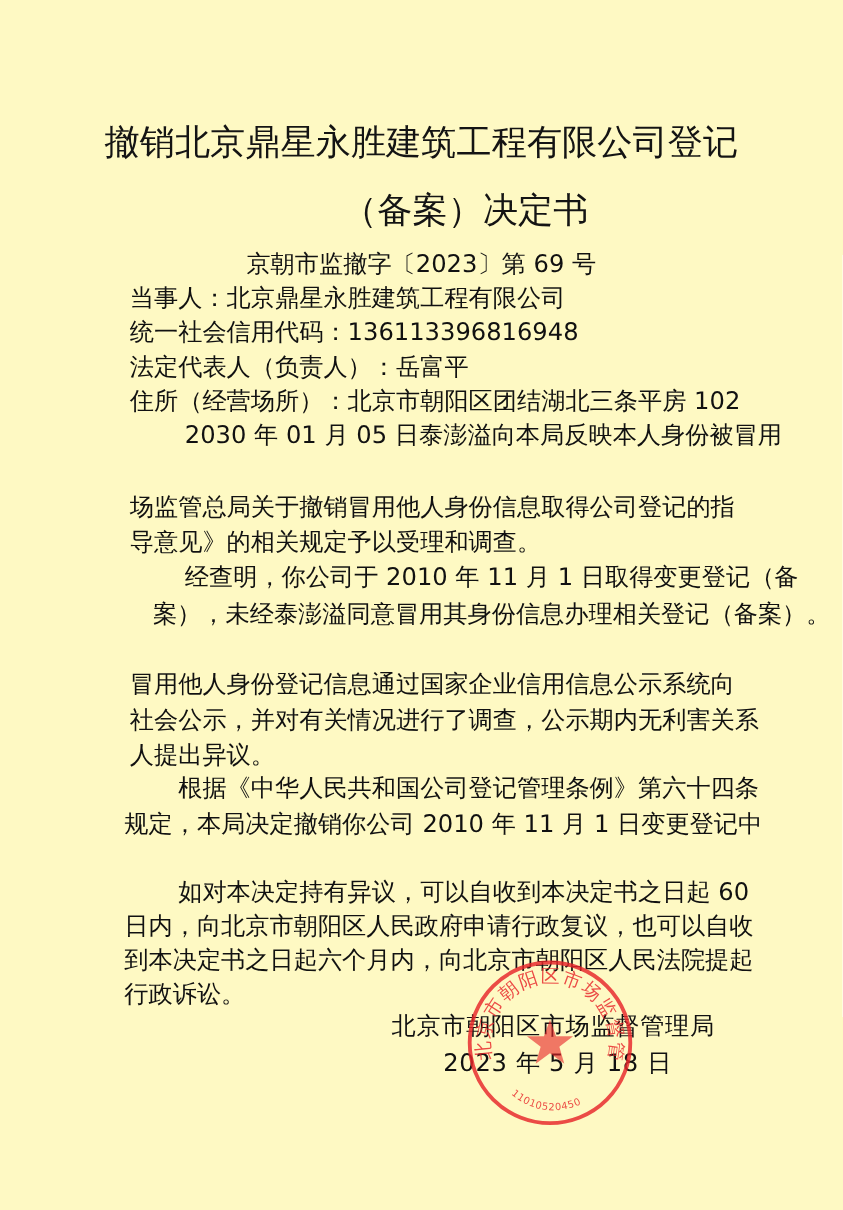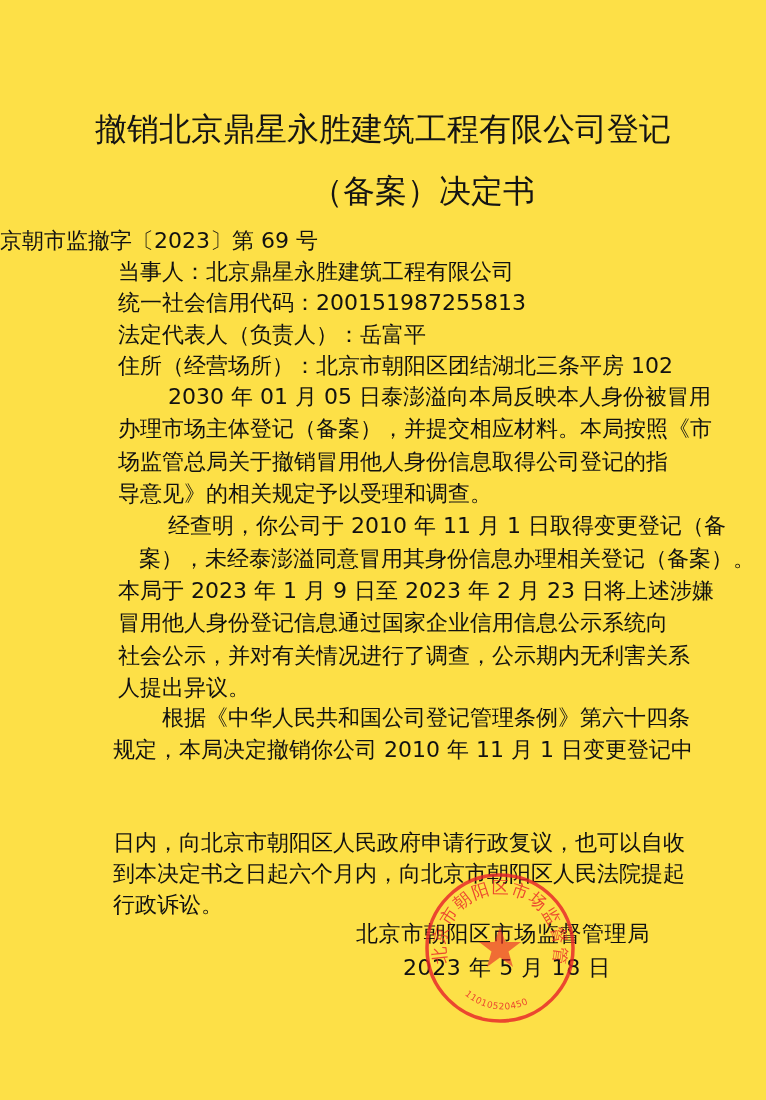--- a/index.html
+++ b/index.html
@@ -13,40 +13,41 @@
     position: relative;
     overflow: hidden;
     font-family: "DejaVu Sans", "Liberation Sans", sans-serif;
     color: #111111;
   }
   .page {
     position: absolute;
     left: 0; top: 0;
     width: 766px;
     height: 1100px;
-    background: #fde047;
+    background: #fef9c3;
   }
   .title {
     position: absolute;
     left: 0;
     width: 766px;
     text-align: center;
     font-size: 32px;
     line-height: 40px;
     letter-spacing: 0px;
     color: #141414;
     white-space: nowrap;
   }
   .title-1 { top: 109px; }
   .title-2 { top: 171px; padding-left: 40px; }
   .doc-number {
     position: absolute;
     left: 0;
     width: 766px;
     top: 226px;
+    text-align: center;
     font-size: 22px;
     line-height: 30px;
     white-space: nowrap;
   }
   .line {
     position: absolute;
     left: 118px;
     width: 548px;
     font-size: 22px;
     line-height: 30px;
@@ -80,39 +81,38 @@
 <body>
 
 <div class="page">
 
   <div class="title title-1">撤销北京鼎星永胜建筑工程有限公司登记</div>
   <div class="title title-2">（备案）决定书</div>
 
   <div class="doc-number">京朝市监撤字〔2023〕第 69 号</div>
 
   <div class="line left" style="top:257px;">当事人：北京鼎星永胜建筑工程有限公司</div>
-  <div class="line left" style="top:288px;">统一社会信用代码：200151987255813</div>
+  <div class="line left" style="top:288px;">统一社会信用代码：136113396816948</div>
   <div class="line left" style="top:320px;">法定代表人（负责人）：岳富平</div>
   <div class="line left" style="top:351px;">住所（经营场所）：北京市朝阳区团结湖北三条平房 102</div>
 
   <div class="line indent" style="top:382px;">2030 年 01 月 05 日泰澎溢向本局反映本人身份被冒用</div>
-  <div class="line" style="top:414px;">办理市场主体登记（备案），并提交相应材料。本局按照《市</div>
   <div class="line" style="top:447px;">场监管总局关于撤销冒用他人身份信息取得公司登记的指</div>
   <div class="line left" style="top:479px;">导意见》的相关规定予以受理和调查。</div>
 
   <div class="line indent" style="top:511px;">经查明，你公司于 2010 年 11 月 1 日取得变更登记（备</div>
   <div class="line" style="top:544px;margin-left:21px;">案），未经泰澎溢同意冒用其身份信息办理相关登记（备案）。</div>
-  <div class="line" style="top:576px;">本局于 2023 年 1 月 9 日至 2023 年 2 月 23 日将上述涉嫌</div>
   <div class="line left" style="top:608px;">冒用他人身份登记信息通过国家企业信用信息公示系统向</div>
   <div class="line" style="top:641px;">社会公示，并对有关情况进行了调查，公示期内无利害关系</div>
   <div class="line left" style="top:673px;">人提出异议。</div>
 
   <div class="line s2 indent" style="top:703px;">根据《中华人民共和国公司登记管理条例》第六十四条</div>
   <div class="line s2" style="top:735px;">规定，本局决定撤销你公司 2010 年 11 月 1 日变更登记中</div>
 
+  <div class="line s2 indent" style="top:797px;">如对本决定持有异议，可以自收到本决定书之日起 60</div>
   <div class="line s2" style="top:828px;">日内，向北京市朝阳区人民政府申请行政复议，也可以自收</div>
   <div class="line s2" style="top:859px;">到本决定书之日起六个月内，向北京市朝阳区人民法院提起</div>
   <div class="line s2 left" style="top:890px;">行政诉讼。</div>
 
   <div class="sig sig-agency">北京市朝阳区市场监督管理局</div>
   <div class="sig sig-date">2023 年 5 月 18 日</div>
 
   <svg class="seal" viewBox="0 0 154 154" xmlns="http://www.w3.org/2000/svg">
     <defs>
       <path id="sealArcTop" d="M 24 92 A 55 55 0 1 1 128 98" fill="none"></path>

